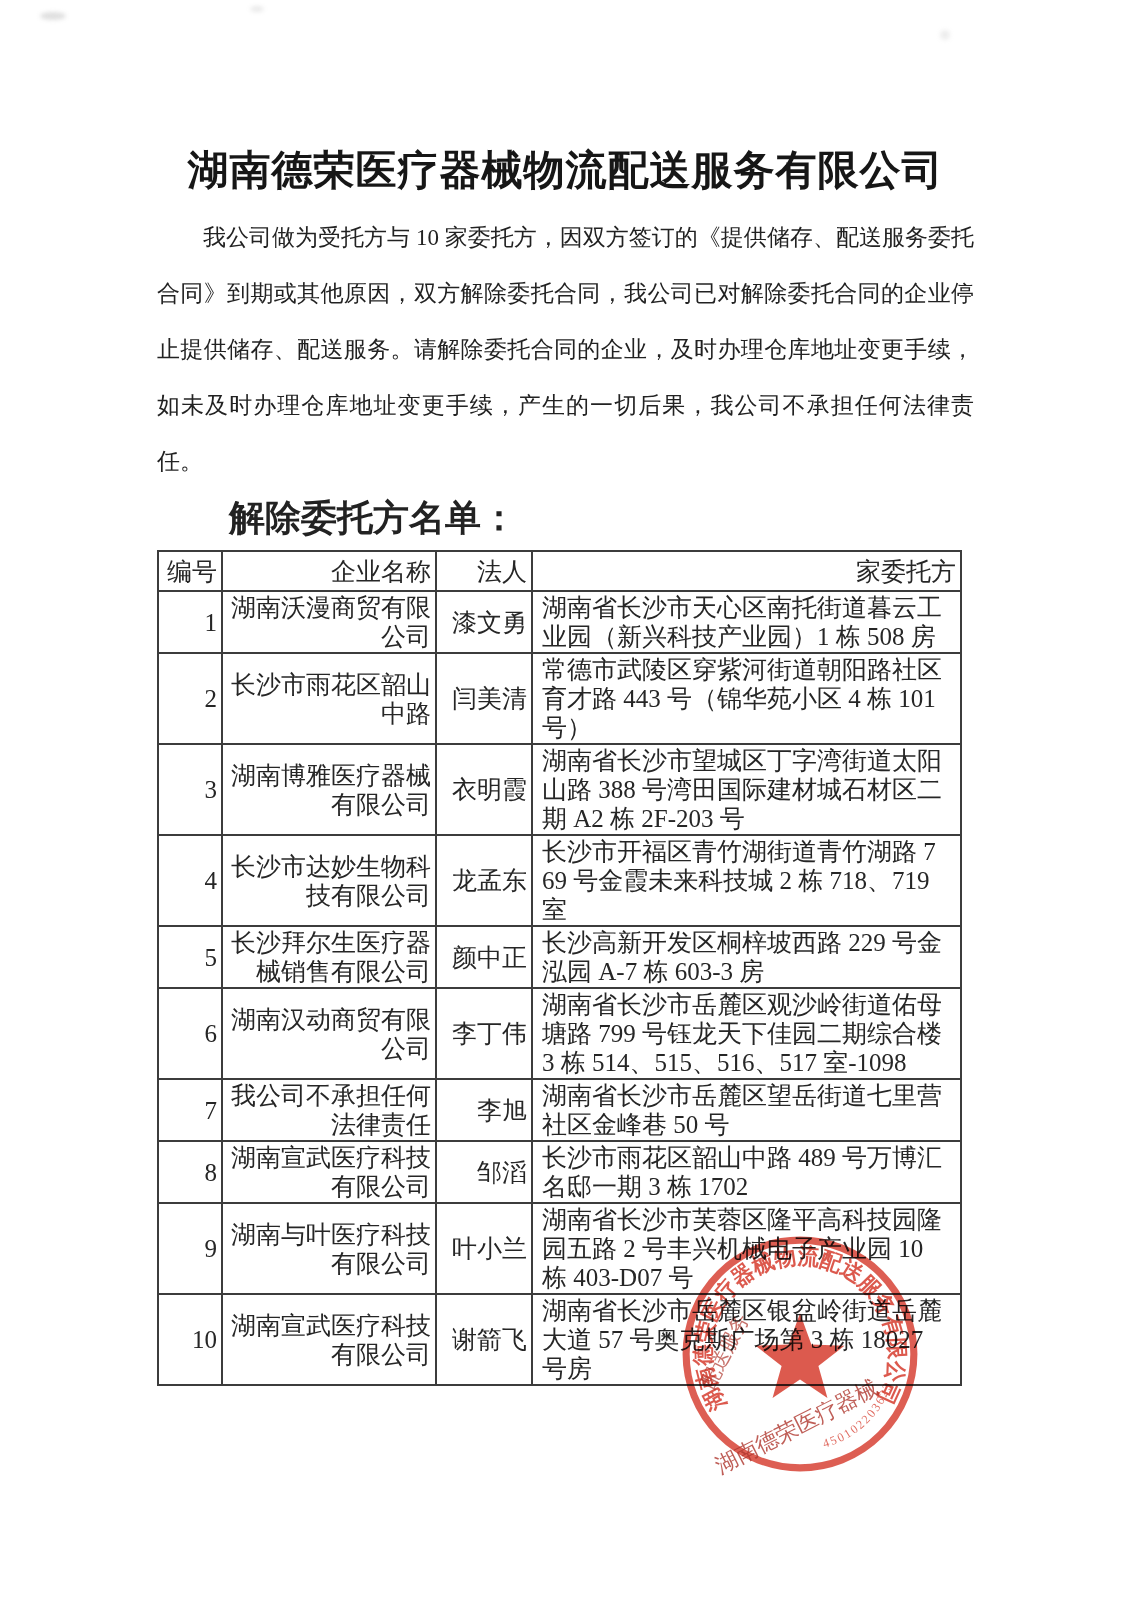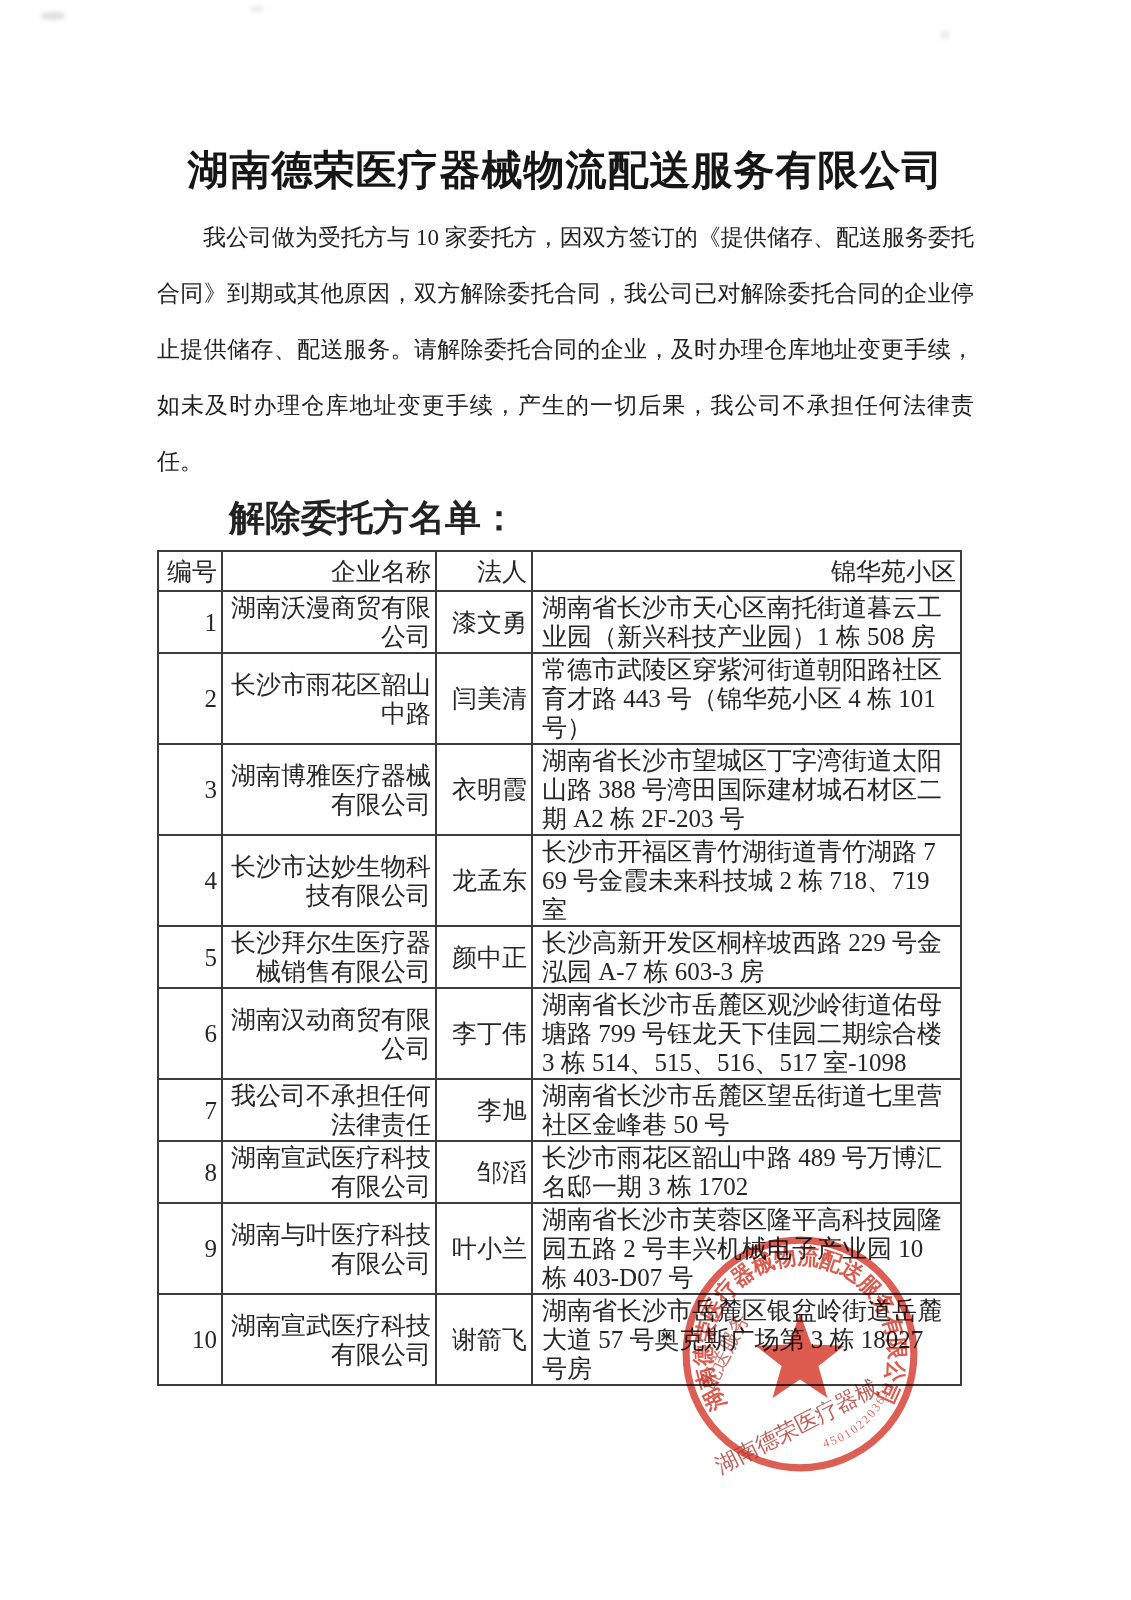--- a/index.html
+++ b/index.html
@@ -104,21 +104,21 @@
       <col class="c-id">
         <col class="c-name">
         <col class="c-rep">
         <col class="c-addr">
     </colgroup>
     <thead>
       <tr>
         <th>编号</th>
         <th>企业名称</th>
         <th>法人</th>
-        <th>锦华苑小区</th>
+        <th>家委托方</th>
       </tr>
     </thead>
     <tbody id="roster-body">
     <tr>
       <td>1</td>
       <td>湖南沃漫商贸有限公司</td>
       <td>漆文勇</td>
       <td class="addr">湖南省长沙市天心区南托街道暮云工业园（新兴科技产业园）1 栋 508 房</td>
     </tr>
 

